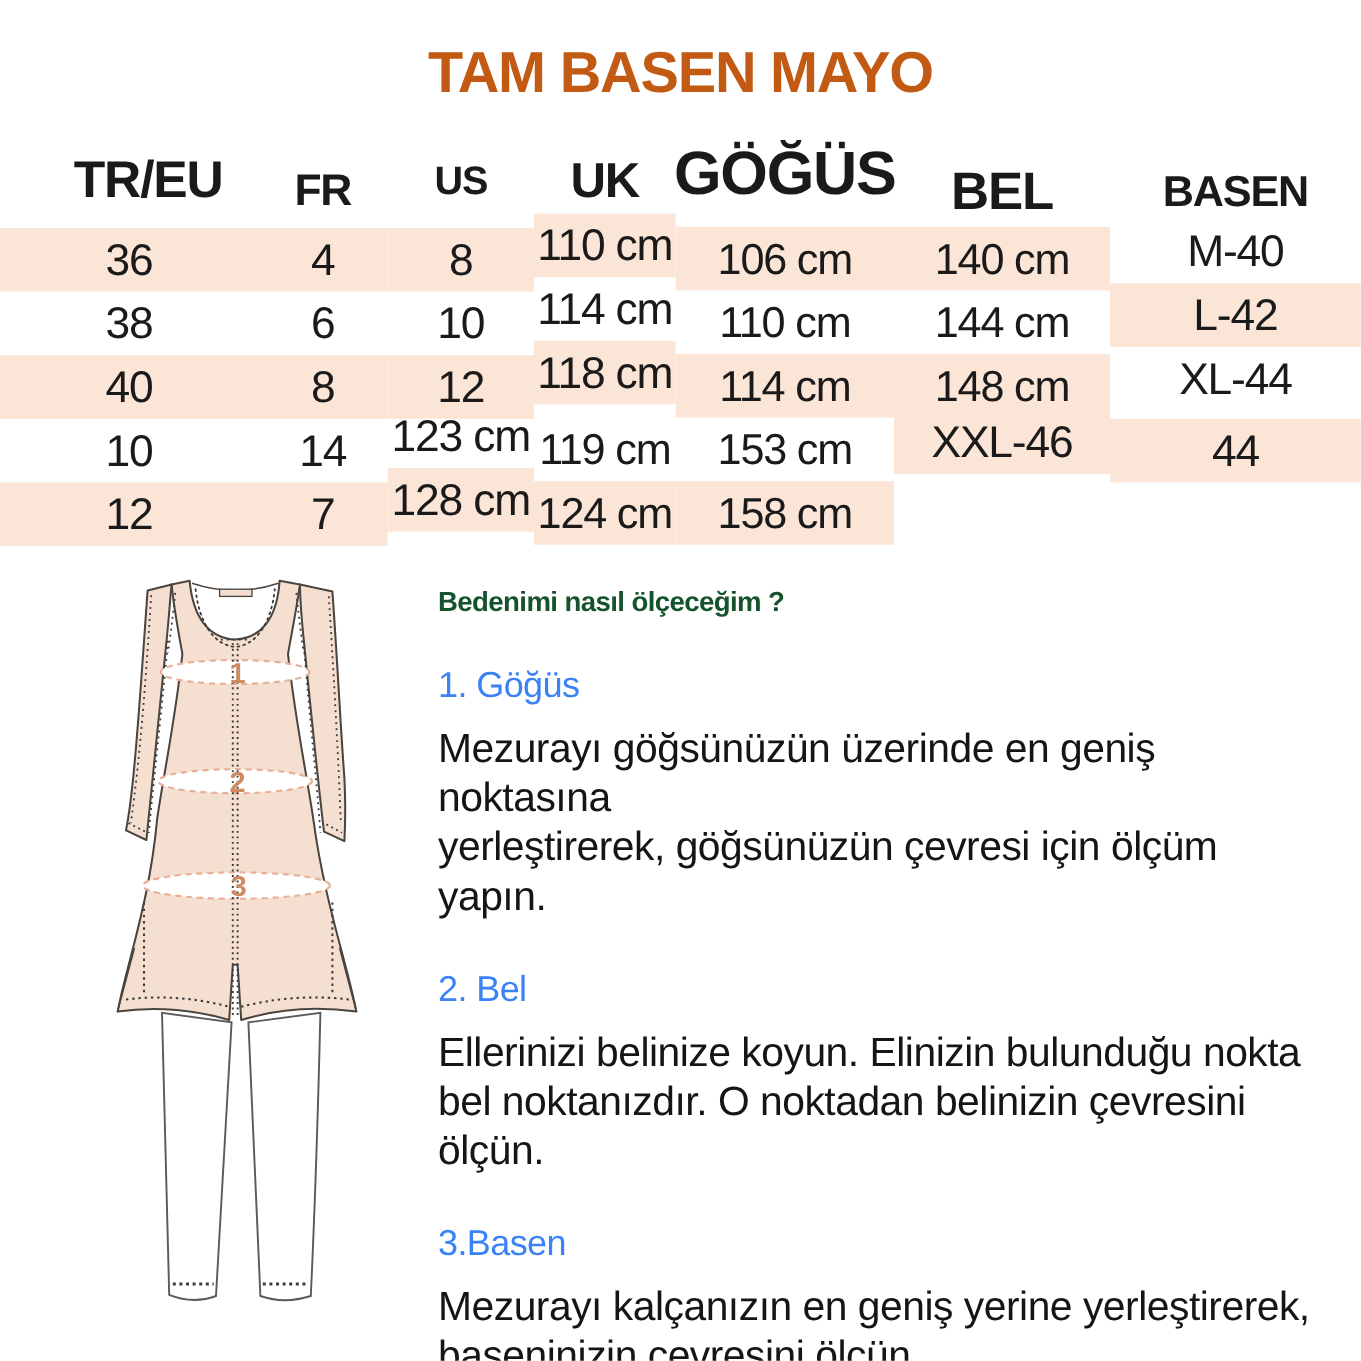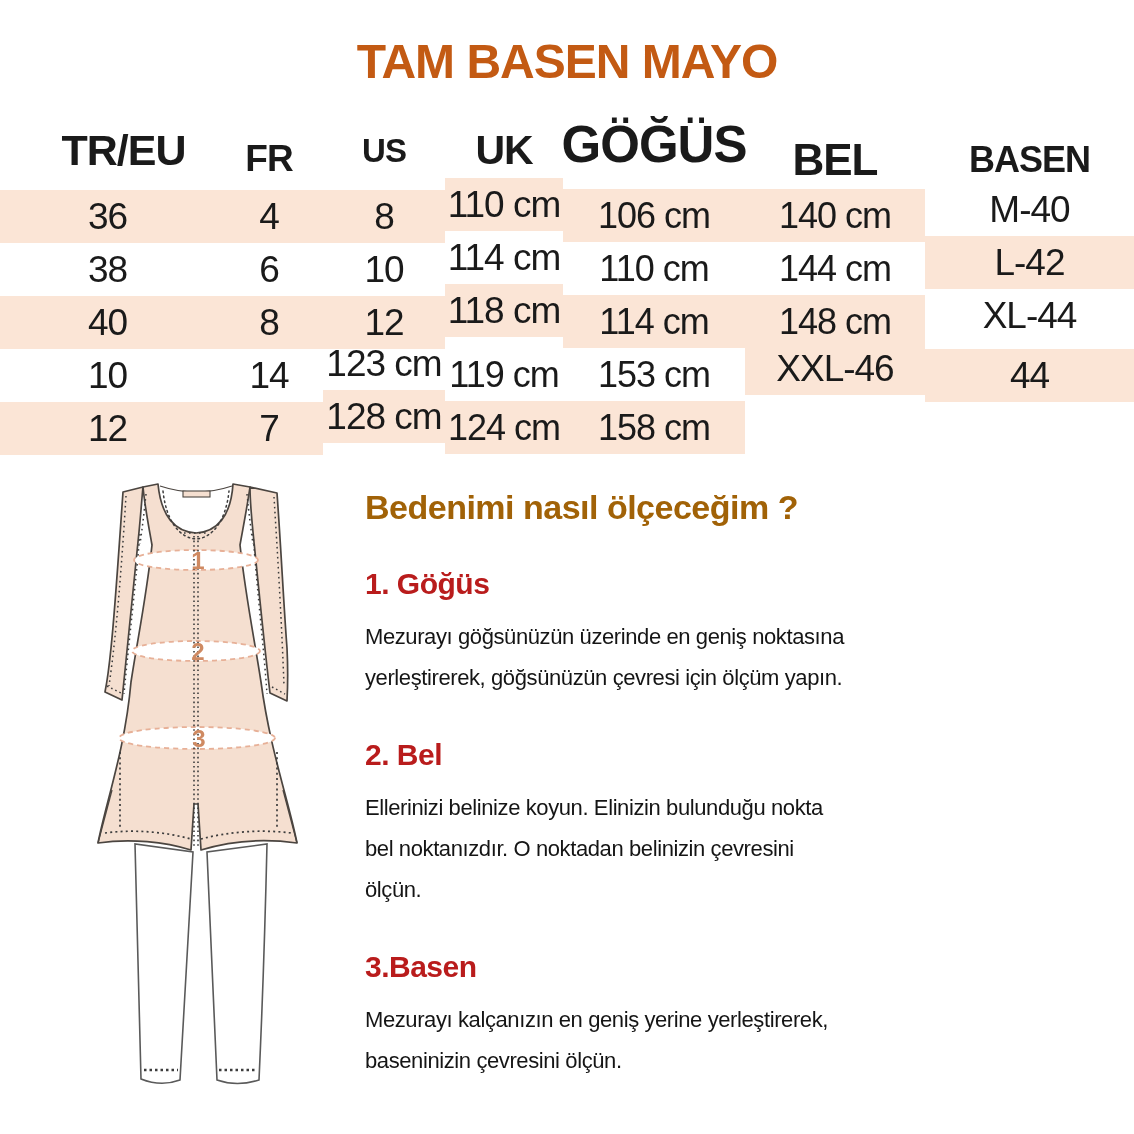--- a/index.html
+++ b/index.html
@@ -30,23 +30,23 @@
   .c4 { transform:translateY(-5px); }
   .c5,.c6 { transform:translateY(6px); font-size:36px; }
   .cell[data-row="0"], .cell[data-row="2"], .cell[data-row="4"] { background:#fbe5d6; }
 
   
   .figure { position:absolute; left:65px; top:470px; width:280px; height:644px; }
   .figure svg { width:100%; height:100%; display:block; }
 
   
   .guide { position:absolute; left:365px; top:488px; width:745px; }
-  .guide-title { font-size:34px; font-weight:700; color:#a16207; letter-spacing:-0.5px; }
-  .sec-title { font-size:30px; font-weight:700; color:#b91c1c; margin-top:40px; letter-spacing:-0.5px; }
-  .sec-body { font-size:22px; line-height:41px; margin-top:15px; white-space:pre-line;
+  .guide-title { font-size:23px; font-weight:700; color:#14532d; letter-spacing:-0.5px; }
+  .sec-title { font-size:30px; font-weight:400; color:#3b82f6; margin-top:40px; letter-spacing:-0.5px; }
+  .sec-body { font-size:34px; line-height:41px; margin-top:15px; white-space:pre-line;
               letter-spacing:-0.4px; color:#151515; }
 </style>
 </head>
 <body>
 
 <div class="page">
 
   <div class="title">TAM BASEN MAYO</div>
 
   <div class="size-table">

